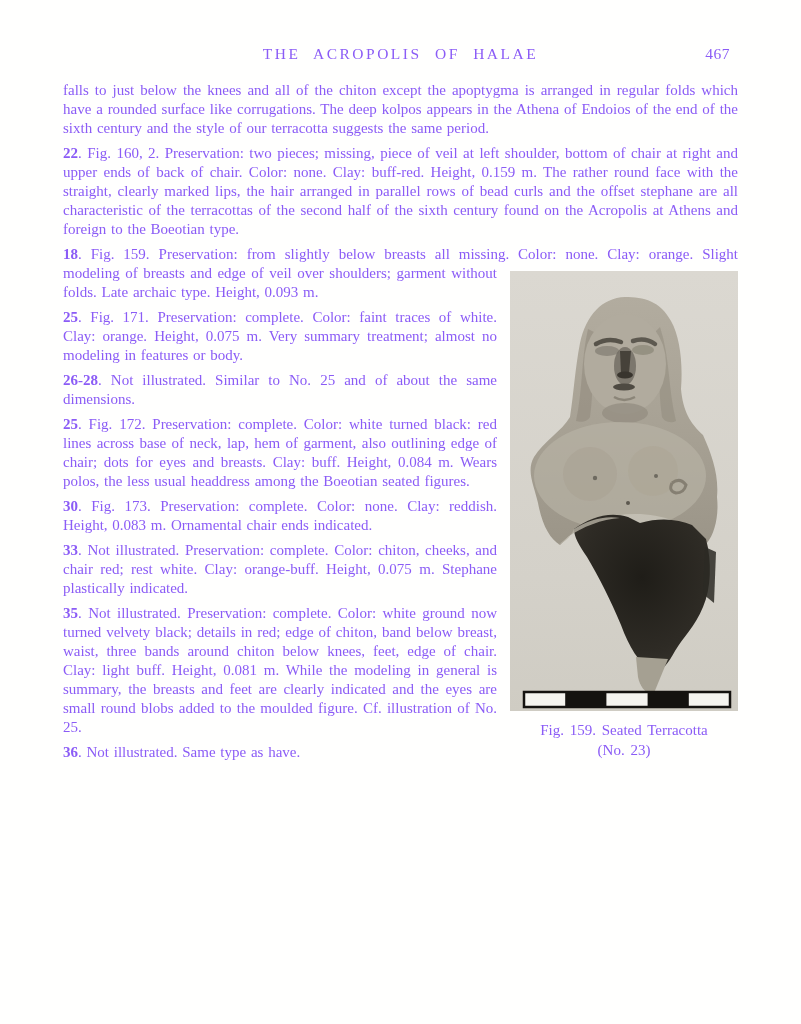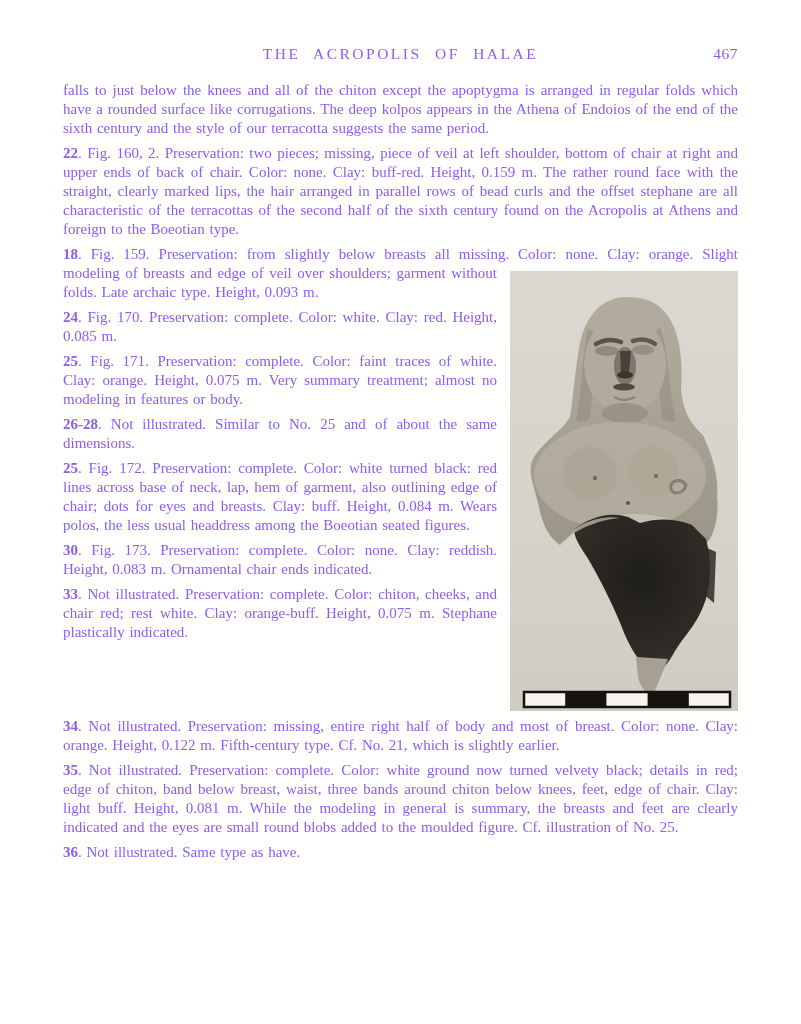--- a/index.html
+++ b/index.html
@@ -16,21 +16,21 @@
   .running-head{
     position:relative;
     text-align:center;
     font-size:15.5px;
     letter-spacing:2.5px;
     word-spacing:7px;
     margin:0 0 17px 0;
     line-height:20px;
   }
   .page-number{
-    position:absolute; right:0; top:0;
+    position:absolute; right:8px; top:0;
     letter-spacing:0.5px; word-spacing:normal;
   }
   .entry{
     font-size:15px;
     line-height:19px;
     text-align:justify;
     margin:0 0 6px 0;
     word-spacing:1px;
   }
   .entry .num{font-weight:bold;}
@@ -120,35 +120,34 @@
         <path fill="#2c2a25" opacity="0.85" d="M195,276 L206,281 L204,332 L193,323 Z"></path>
         <path fill="#a5a092" d="M126,386 L158,388 L144,422 C136,424 130,416 128,406 Z"></path>
         <path fill="#b7b1a4" opacity="0.8" d="M64,258 C60,268 52,272 48,274 L58,266 C72,256 92,248 110,247 C94,244 76,250 64,258 Z"></path>
       </g>
       <g>
         <rect x="14" y="421" width="206" height="15" fill="#f5f4ef" stroke="#14120f" stroke-width="2.5"></rect>
         <rect x="55.2" y="421" width="41.2" height="15" fill="#14120f"></rect>
         <rect x="137.6" y="421" width="41.2" height="15" fill="#14120f"></rect>
       </g>
     </svg>
+        <span class="figure-caption"><span>Fig. 159.  Seated Terracotta</span><br><span>(No. 23)</span></span>
       </span><span class="num">18</span><span>.  Fig. 159.  Preservation: from slightly below breasts all missing.  Color: none.  Clay: orange. Slight modeling of breasts and edge of veil over shoulders; garment without folds.  Late archaic type.  Height, 0.093 m.</span></p>
 
-  <p class="entry"><span class="num">24</span><span>.  Fig. 170.  Preservation: complete.  Color: white.  Clay: red.  Height, 0.085 m.</span></p>
 
   <p class="entry"><span class="num">25</span><span>.  Fig. 171.  Preservation: complete.  Color: faint traces of white.  Clay: orange.  Height, 0.075 m.  Very summary treatment; almost no modeling in features or body.</span></p>
 
   <p class="entry"><span class="num">26-28</span><span>.  Not illustrated.  Similar to No. 25 and of about the same dimensions.</span></p>
 
   <p class="entry"><span class="num">25</span><span>.  Fig. 172.  Preservation: complete.  Color: white turned black: red lines across base of neck, lap, hem of garment, also outlining edge of chair; dots for eyes and breasts.  Clay: buff. Height, 0.084 m.  Wears polos, the less usual headdress among the Boeotian seated figures.</span></p>
 
   <p class="entry"><span class="num">30</span><span>.  Fig. 173.  Preservation: complete.  Color: none.  Clay: reddish.  Height, 0.083 m.  Ornamental chair ends indicated.</span></p>
 
 
 
   <p class="entry"><span class="num">33</span><span>.  Not illustrated.  Preservation: complete.  Color: chiton, cheeks, and chair red; rest white.  Clay: orange-buff.  Height, 0.075 m.  Stephane plastically indicated.</span></p>
 
-  <p class="entry clear-fig"><span class="num">34</span><span>.  Not illustrated.  Preservation: missing, entire right half of body and most of breast.  Color: none.  Clay: orange.  Height, 0.122 m.  Fifth-century type.  Cf. No. 21, which is slightly earlier.</span></p>
 
   <p class="entry"><span class="num">35</span><span>.  Not illustrated.  Preservation: complete.  Color: white ground now turned velvety black; details in red; edge of chiton, band below breast, waist, three bands around chiton below knees, feet, edge of chair.  Clay: light buff.  Height, 0.081 m.  While the modeling in general is summary, the breasts and feet are clearly indicated and the eyes are small round blobs added to the moulded figure.  Cf. illustration of No. 25.</span></p>
 
   <p class="entry"><span class="num">36</span><span>.  Not illustrated.  Same type as have.</span></p>
 
 </div>
 
 </body></html>

